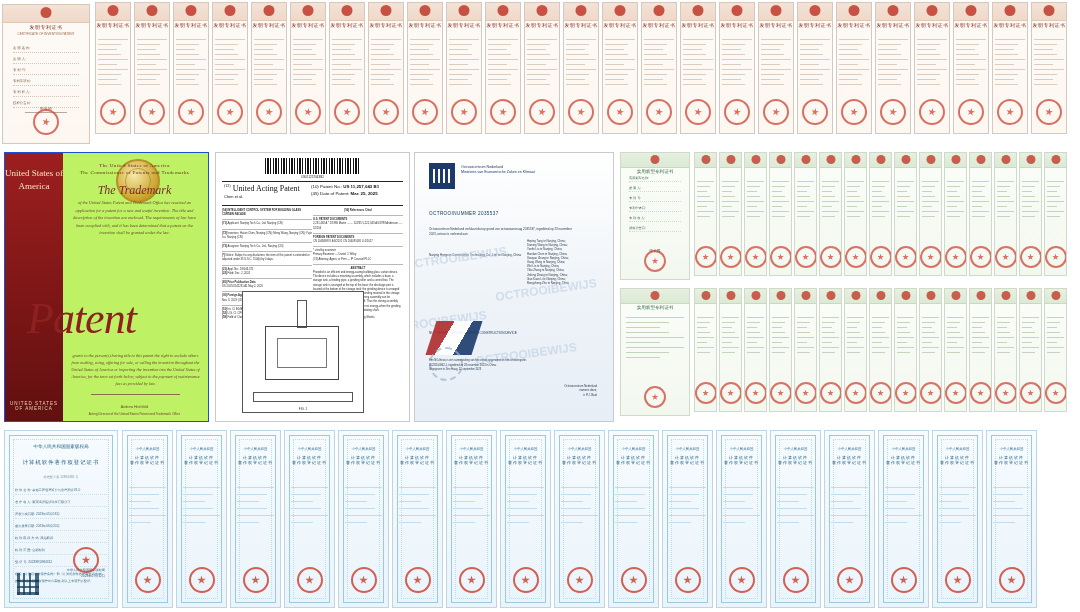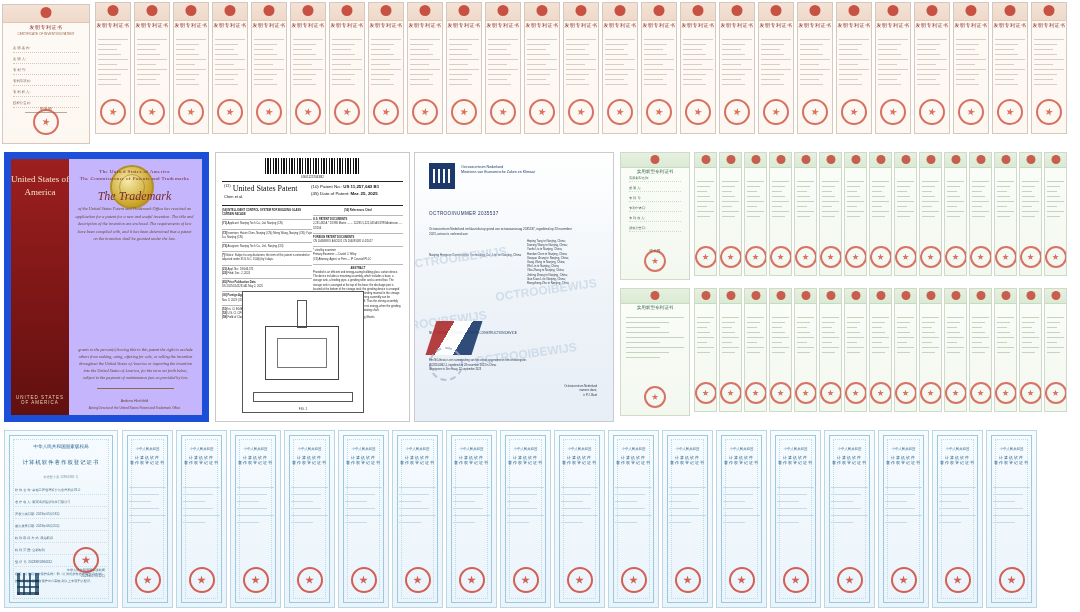--- a/index.html
+++ b/index.html
@@ -29,21 +29,21 @@
   .c-red .seal:after{content:"";position:absolute;left:50%;top:50%;width:8px;height:8px;
      transform:translate(-50%,-50%) rotate(12deg);background:#cc3b2a;
      clip-path:polygon(50% 0%,61% 35%,98% 35%,68% 57%,79% 91%,50% 70%,21% 91%,32% 57%,2% 35%,39% 35%);}
   .c-red .sig{position:absolute;left:26%;bottom:30px;width:48%;height:1px;background:#b9a99c;}
 
   
   .c-red.wide .body{position:absolute;left:10px;right:10px;top:40px;bottom:38px;font-size:3.4px;color:#7d5a45;line-height:6px;}
   .c-red.wide .body div{border-bottom:1px dotted #d7c4b6;padding-bottom:1px;margin-bottom:3px;}
 
   
-  .us-cover{border:7px solid #1d4ed8;background:#c4b5fd;}
+  .us-cover{border:1px solid #1d4ed8;background:#bef264;}
   .us-cover .goldseal{position:absolute;left:50%;top:6px;transform:translateX(-50%);
      width:40px;height:40px;border-radius:50%;background:radial-gradient(circle at 40% 35%,#f6e9a8,#c9a227 70%,#8c6f16);
      border:2px solid #b4902a;}
   .us-cover .goldseal:after{content:"";position:absolute;inset:7px;border-radius:50%;border:1px solid #8c6f16;opacity:.5;}
   .us-cover .redband{position:absolute;left:0;top:0;bottom:0;width:58px;
      background:linear-gradient(180deg,#9d1f1f,#7d1616 55%,#611010);}
   .us-cover .redband .rbtxt{position:absolute;left:0;right:0;top:14px;text-align:center;color:#f4e3c3;
      font-family:"Liberation Serif",serif;font-size:9px;line-height:13px;}
   .us-cover .redband .rbbtm{position:absolute;left:0;right:0;bottom:10px;text-align:center;color:#e9d6b3;font-size:4.5px;letter-spacing:1px;}
   .us-cover .hdr{position:absolute;left:62px;right:6px;top:10px;text-align:center;color:#6d2222;
@@ -616,33 +616,34 @@
   <div class="cert us-cover" style="left:4px;top:152px;width:205px;height:270px;">
     <div class="redband">
       <div class="rbtxt">United States of America</div>
       <div class="rbbtm">UNITED STATES OF AMERICA</div>
     </div>
     <div class="goldseal" style="left:auto;right:48px;transform:none;"></div>
     <div class="hdr">The United States of America</div>
     <div class="hdr" style="top:17px;">The Commissioner of Patents and Trademarks</div>
     <div class="director">The Trademark</div>
     <div class="para">of the United States Patent and Trademark Office has received an application for a patent for a new and useful invention. The title and description of the invention are enclosed. The requirements of law have been complied with, and it has been determined that a patent on the invention shall be granted under the law.</div>
+    <div class="patentword">Patent</div>
     <div class="foot">grants to the person(s) having title to this patent the right to exclude others from making, using, offering for sale, or selling the invention throughout the United States of America or importing the invention into the United States of America, for the term set forth below, subject to the payment of maintenance fees as provided by law.</div>
     <div class="footline"></div>
     <div class="sigtxt">Andrew Hirshfeld</div>
     <div class="actingline">Acting Director of the United States Patent and Trademark Office</div>
   </div>
 
   <div class="cert us-doc" style="left:215px;top:152px;width:195px;height:270px;">
     <div class="barcode"></div>
     <div class="barcode-num">US011257043B2</div>
     <div class="rule" style="top:28px;"></div>
     <div class="flagtitle">
       <small>(12)</small>
-      <span>United States Patent</span>
+      <span>United Acting Patent</span>
     </div>
     <div class="subline">Chen et al.</div>
     <div class="rightcol">
       <div><span>(10)</span> <span>Patent No.:</span> <b>US 11,257,043 B1</b></div>
       <div><span>(45)</span> <span>Date of Patent:</span> <b>Mar. 25, 2025</b></div>
     </div>
     <div class="rule" style="top:52px;"></div>
 
     <div class="col" style="left:6px;top:56px;width:90px;">
       <div><b>(54)</b> <b>INTELLIGENT CONTROL SYSTEM FOR BUILDING GLASS CURTAIN FACADE</b></div>

